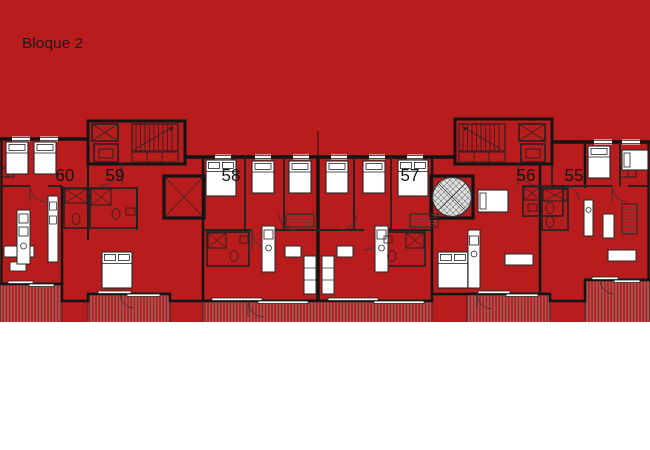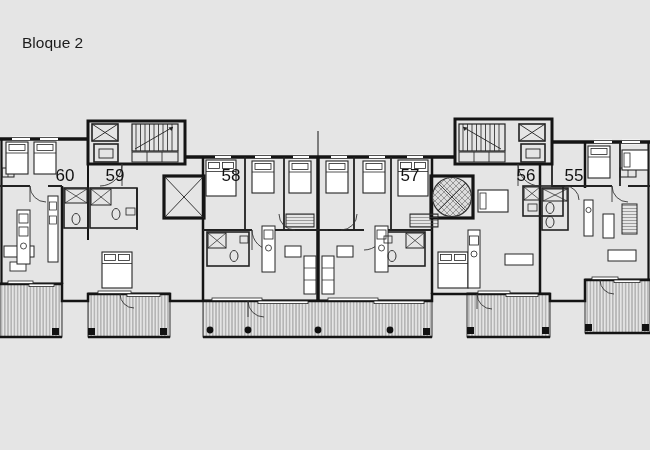--- a/index.html
+++ b/index.html
@@ -1,16 +1,16 @@
 <!DOCTYPE html>
 <html><head>
 <meta charset="utf-8">
 <style>
   html,body{margin:0;padding:0;background:#ffffff;}
-  .page{position:relative;width:650px;height:450px;background:#e5e5e5;overflow:hidden;
+  .page{position:relative;width:650px;height:322px;background:#b91c1c;overflow:hidden;
         font-family:"Liberation Sans", sans-serif;}
   svg{display:block;}
   .plan-title{font-family:"Liberation Sans", sans-serif;font-size:15.5px;fill:#1c1c1c;}
   .unit-label{font-family:"Liberation Sans", sans-serif;font-size:17px;fill:#111;}
   .wall{stroke:#141414;fill:none;}
   .thin{stroke:#222;fill:none;}
   .furn{stroke:#262626;fill:#ffffff;}
   .arc{stroke:#333;fill:none;stroke-width:0.9;}
 </style>
 </head>

